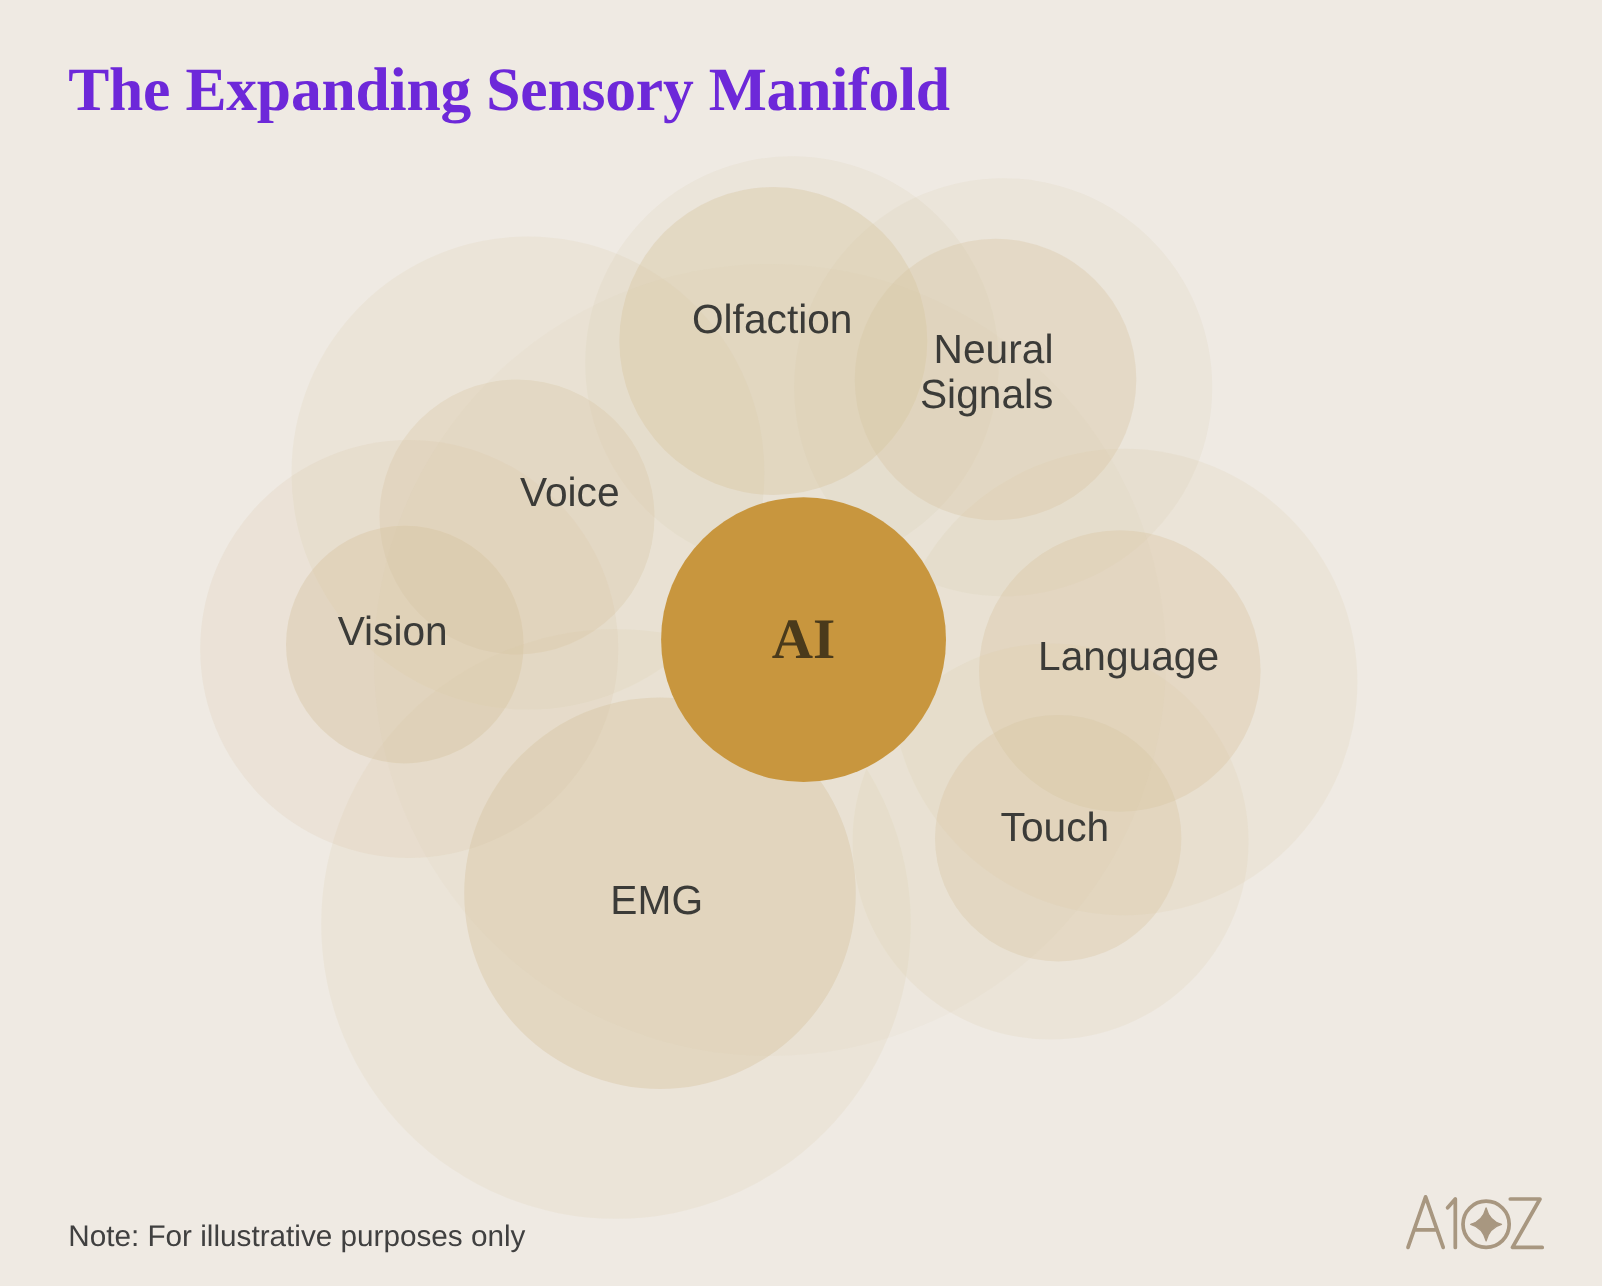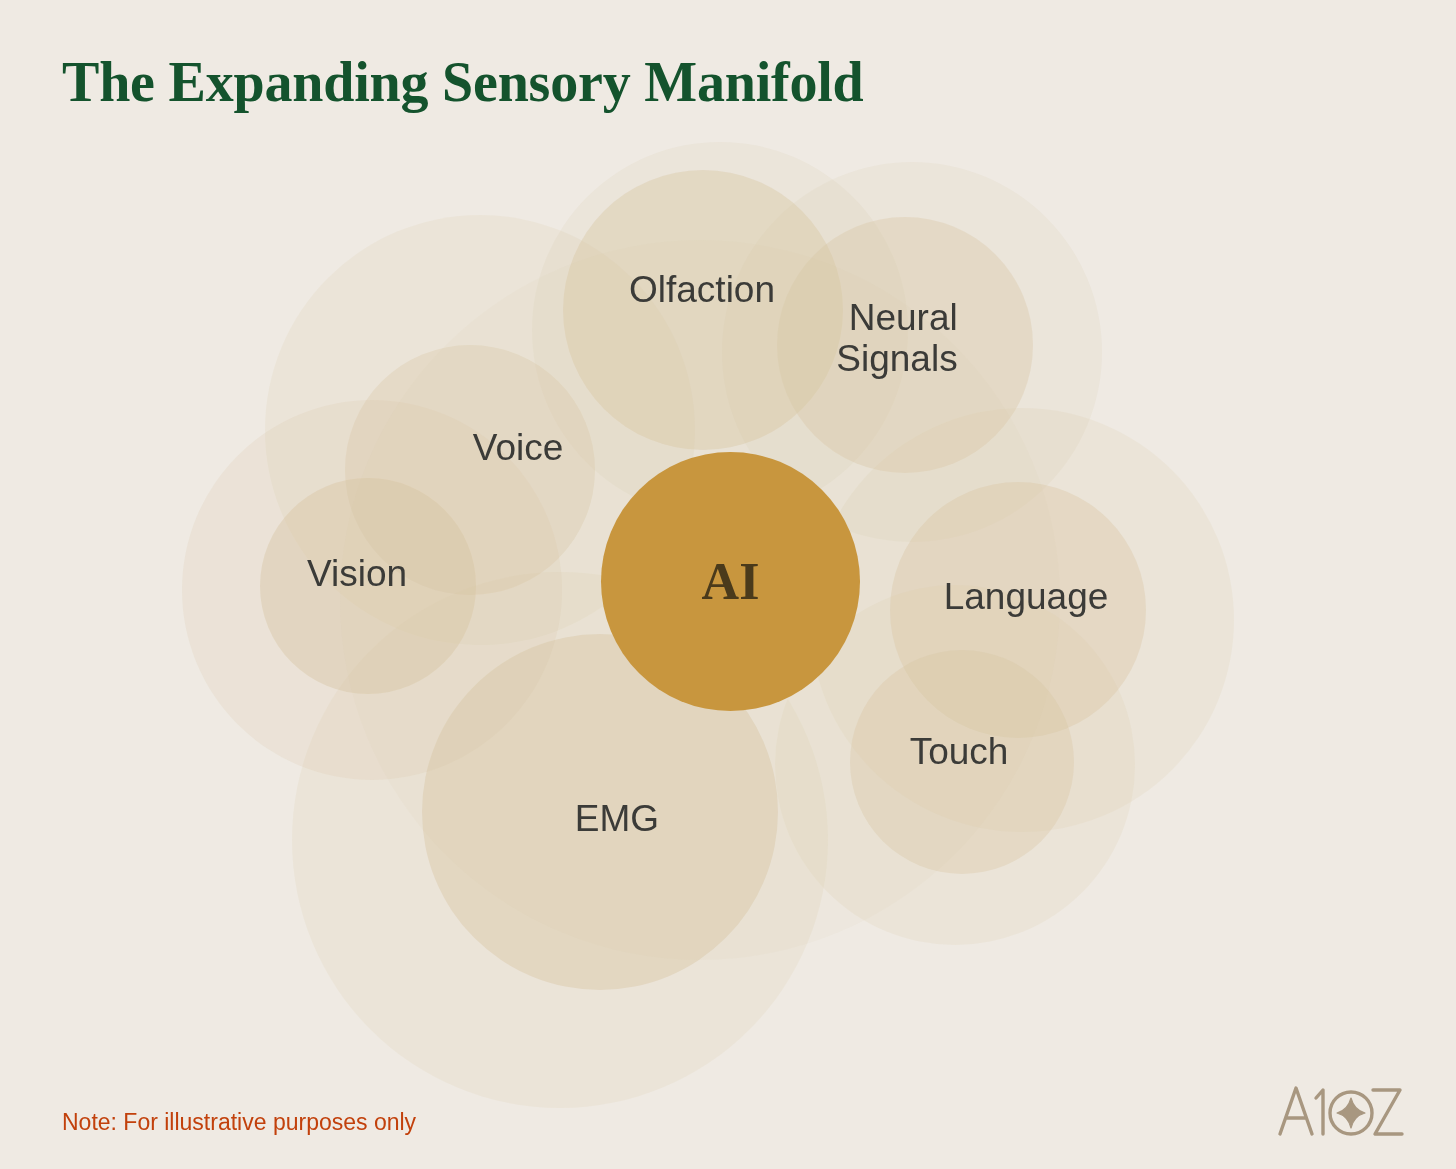--- a/index.html
+++ b/index.html
@@ -22,21 +22,21 @@
   }
 
   
   #title {
     position: absolute;
     left: 62px;
     top: 50px;
     font-family: "Liberation Serif", "DejaVu Serif", serif;
     font-size: 56px;
     font-weight: bold;
-    color: #14532d;
+    color: #6d28d9;
     letter-spacing: -0.2px;
     white-space: nowrap;
   }
 
   
   #blob-field {
     position: absolute;
     left: 0;
     top: 0;
     width: 1456px;
@@ -80,22 +80,22 @@
     white-space: nowrap;
     transform: translate(-50%, -50%);
   }
 
   
   #footer-note {
     position: absolute;
     left: 62px;
     top: 1109px;
     font-family: "Liberation Sans", sans-serif;
-    font-size: 23px;
-    color: #c2410c;
+    font-size: 27px;
+    color: #404040;
     white-space: nowrap;
   }
 
   #logo {
     position: absolute;
     right: 52px;
     top: 1080px;
     width: 128px;
     height: 60px;
   }
@@ -142,21 +142,21 @@
       </div>
       <div class="modality-label" style="left: 357px; top: 574px;">
         <div>Vision</div>
       </div>
       <div class="modality-label" style="left: 1026px; top: 597px;">
         <div>Language</div>
       </div>
       <div class="modality-label" style="left: 959px; top: 752px;">
         <div>Touch</div>
       </div>
-      <div class="modality-label" style="left: 597px; top: 819px; margin-left: 20px;">
+      <div class="modality-label" style="left: 597px; top: 819px;">
         <div>EMG</div>
       </div>
     </div>
 
   <div id="core-circle">
     <div class="core-line">AI</div>
   </div>
 
   <div id="footer-note">Note: For illustrative purposes only</div>
 

